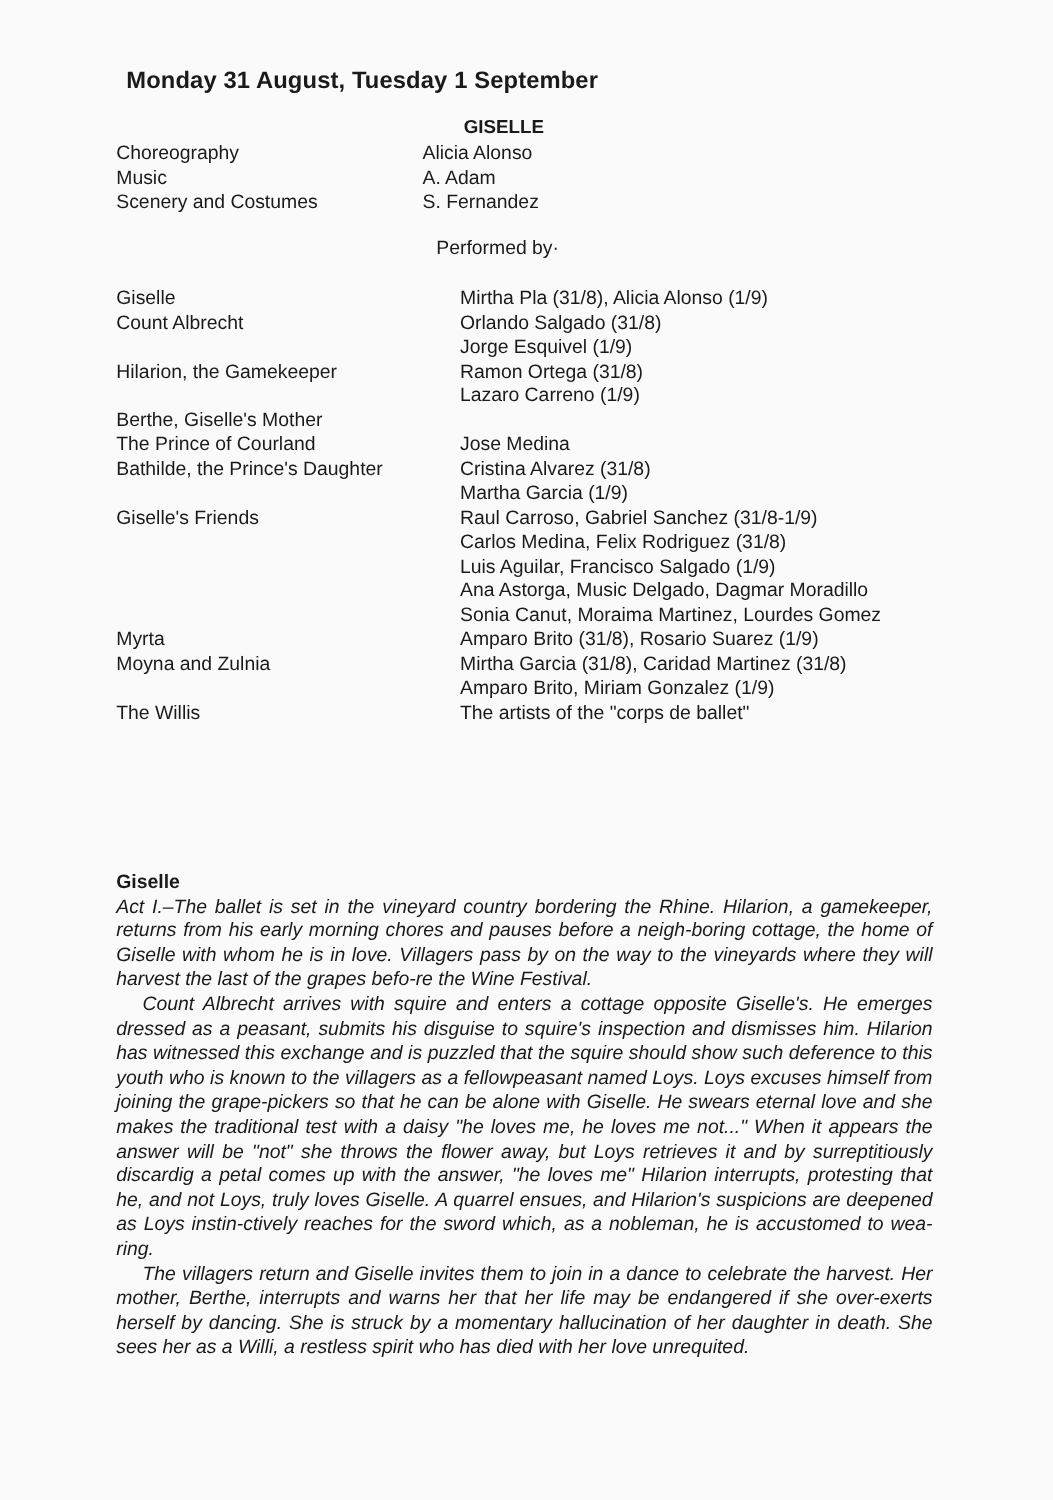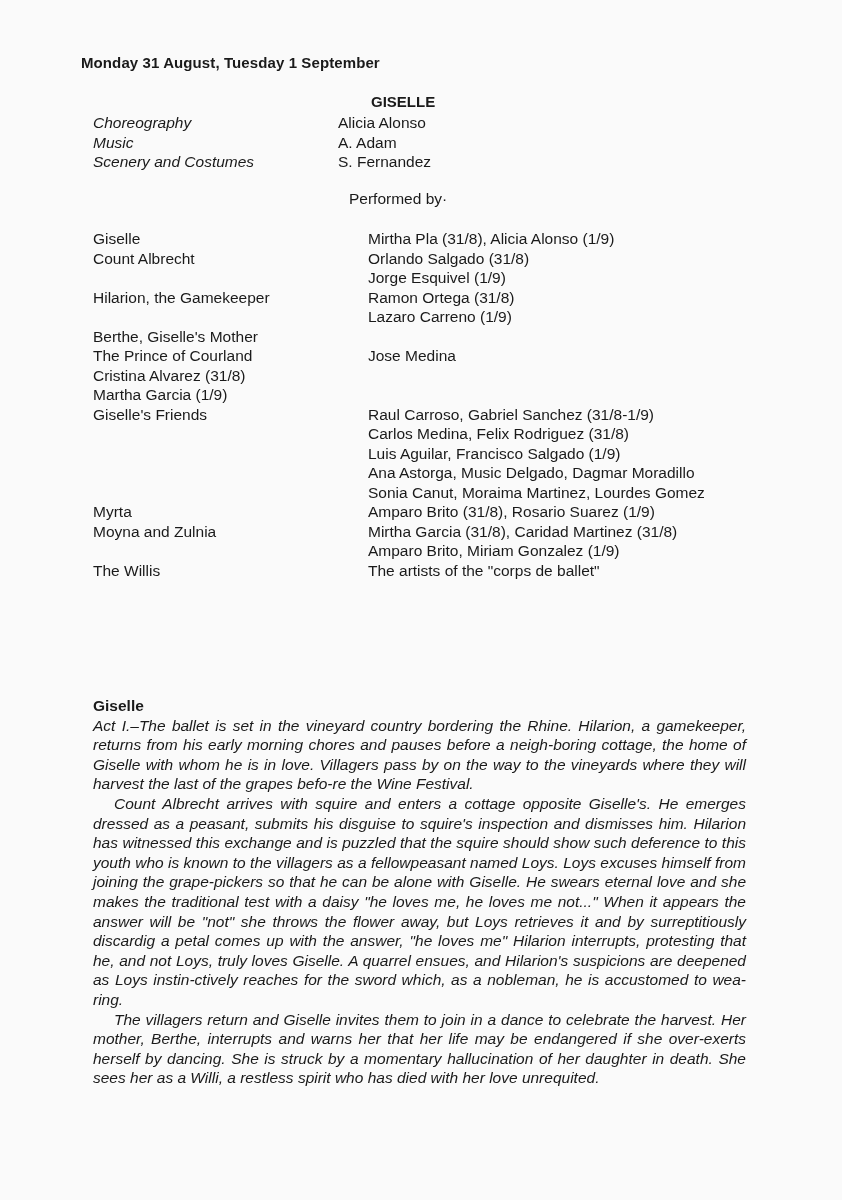--- a/index.html
+++ b/index.html
@@ -6,30 +6,30 @@
   body {
     width: 842px; height: 1200px;
     background: #fafafa;
     color: #1a1a1a;
     font-family: "Liberation Sans", sans-serif;
     position: relative;
     overflow: hidden;
   }
   .page { position: absolute; left: 0; top: 0; width: 842px; height: 1200px; }
   .date-line {
-    position: absolute; left: 81px; top: 54px;
-    font-weight: bold; font-size: 15px; letter-spacing: 0.1px;
+    position: absolute; left: 101px; top: 54px;
+    font-weight: bold; font-size: 19px; letter-spacing: 0.1px;
   }
   .title {
     position: absolute; left: 371px; top: 93px;
     font-weight: bold; font-size: 15px;
   }
   .credits { position: absolute; left: 93px; top: 113px; font-size: 15.5px; line-height: 19.5px; }
   .credit-row { display: flex; }
-  .credit-role { width: 245px; font-style: italic; }
+  .credit-role { width: 245px; }
   .performed-by {
     position: absolute; left: 349px; top: 190px; font-size: 15.5px; text-align: right;
   }
   .cast { position: absolute; left: 93px; top: 229px; font-size: 15.5px; line-height: 19.5px; }
   .cast-row { display: flex; }
   .cast-role { width: 275px; flex: none; }
   .cast-performers { width: 352px; }
   .cast-performers div { text-align: justify; text-align-last: left; }
   .synopsis {
     position: absolute; left: 93px; top: 696px; width: 653px;
@@ -87,20 +87,21 @@
       <div class="cast-row">
         <div class="cast-role">Berthe, Giselle's Mother</div>
       </div>
       <div class="cast-row">
         <div class="cast-role">The Prince of Courland</div>
         <div class="cast-performers">
           <div>Jose Medina</div>
         </div>
       </div>
       <div class="cast-row">
+        <div class="cast-role">Bathilde, the Prince's Daughter</div>
         <div class="cast-performers">
           <div>Cristina Alvarez (31/8)</div>
           <div>Martha Garcia (1/9)</div>
         </div>
       </div>
       <div class="cast-row">
         <div class="cast-role">Giselle's Friends</div>
         <div class="cast-performers">
           <div>Raul Carroso, Gabriel Sanchez (31/8-1/9)</div>
           <div>Carlos Medina, Felix Rodriguez (31/8)</div>

